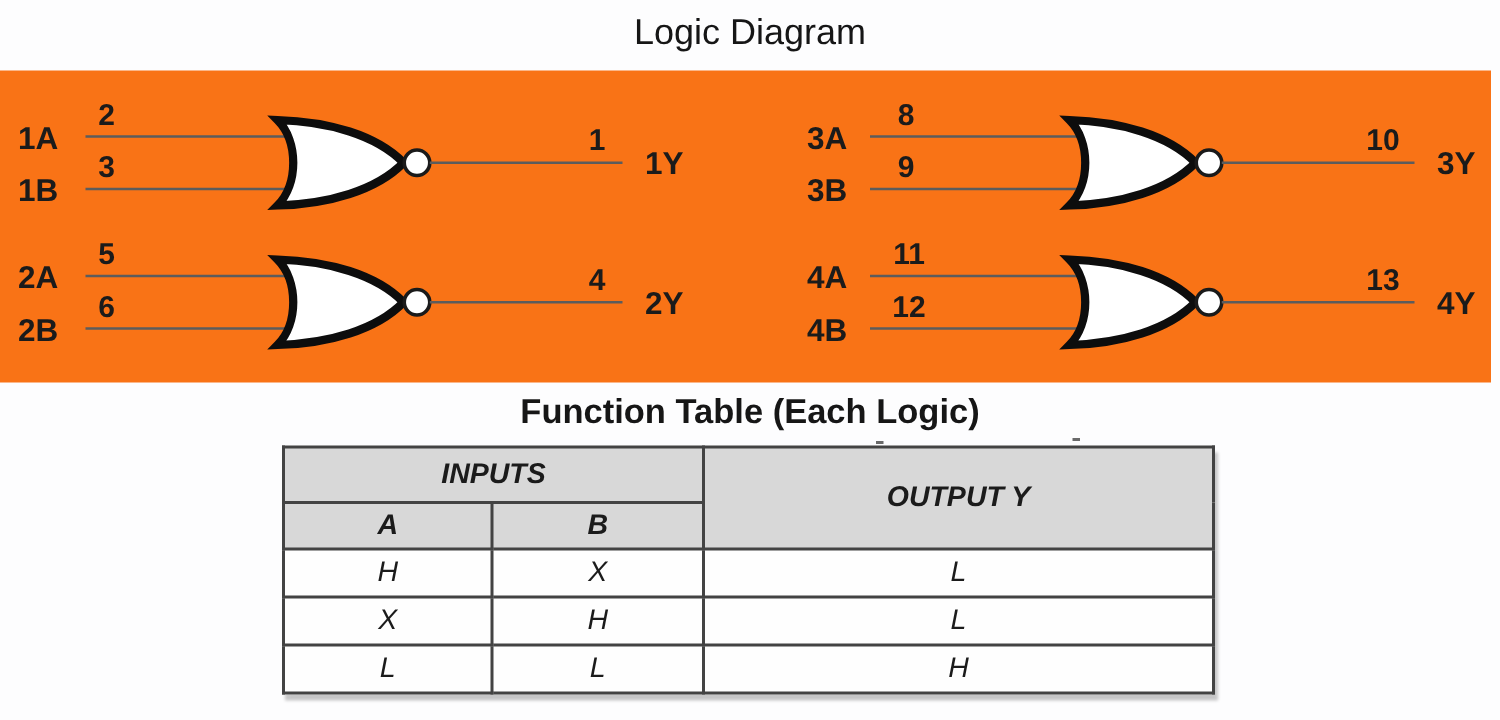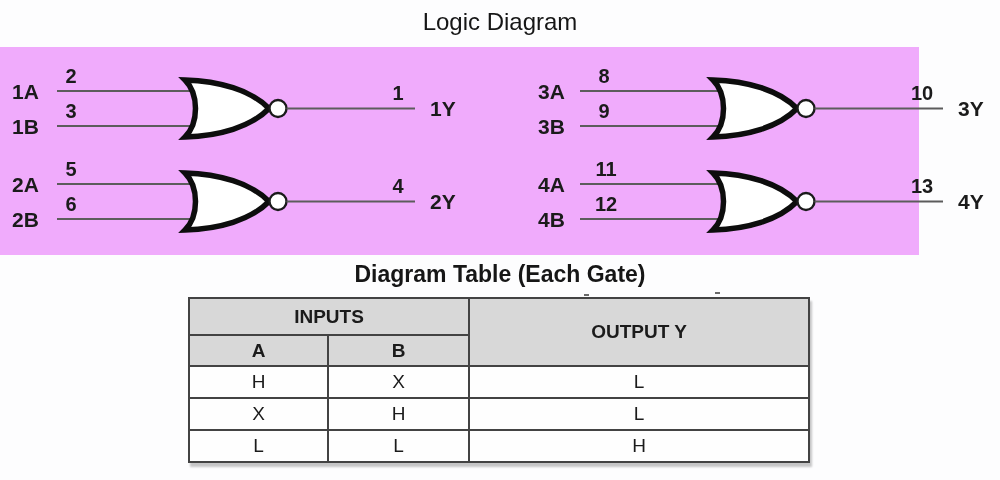--- a/index.html
+++ b/index.html
@@ -7,37 +7,38 @@
     width:1000px;height:480px;position:relative;overflow:hidden;
     background:#fdfdfe;
     font-family:"Liberation Sans",sans-serif;
     color:#1b1b1b;
   }
   .page-title{
     position:absolute;left:0;top:8px;width:1000px;
     text-align:center;font-size:24px;font-weight:400;color:#161616;
   }
   .diagram-band{
-    position:absolute;left:0;top:47px;width:919px;height:208px;
-    background:#f0abfc;
+    position:absolute;left:0;top:47px;width:994px;height:208px;
+    background:#f97316;
   }
   .diagram-svg{position:absolute;left:0;top:0;}
   .wire{stroke:#5c5c5c;stroke-width:1.8;fill:none;}
   .gate-body{fill:#ffffff;stroke:#0d0d0d;stroke-width:5.5;stroke-linejoin:miter;}
   .bubble{fill:#ffffff;stroke:#1a1a1a;stroke-width:2.4;}
   .iolabel{font-family:"Liberation Sans",sans-serif;font-size:21px;font-weight:700;fill:#1b1b1b;}
   .pinlabel{font-family:"Liberation Sans",sans-serif;font-size:20px;font-weight:700;fill:#1b1b1b;}
   .table-title{
     position:absolute;left:0;top:261px;width:1000px;
     text-align:center;font-size:23px;font-weight:700;color:#161616;
   }
   table.func{
     position:absolute;left:188px;top:297px;width:620px;
     border-collapse:collapse;table-layout:fixed;background:#fff;
     box-shadow:2px 4px 2px rgba(0,0,0,0.22);
+    font-style:italic;
   }
   table.func th, table.func td{
     border:2px solid #434343;text-align:center;vertical-align:middle;padding:0;
   }
   table.func th{background:#d8d8d8;font-size:19px;font-weight:700;}
   th.h-inputs{height:35px;}
   th.h-ab{height:29px;}
   td.cell{height:30px;font-size:19px;font-weight:400;background:#fefefe;}
   .stray{position:absolute;width:5px;height:2px;background:#6a6a6a;}
   .stray.s1{left:584px;top:294px;}
@@ -113,21 +114,21 @@
           <use href="#nor-shape" class="gate-body"></use>
         </g>
     <circle class="bubble" cx="806" cy="154.5" r="8.5"></circle>
     <line class="wire" x1="814.5" y1="154.5" x2="943" y2="154.5"></line>
     <text class="pinlabel" x="922" y="146" text-anchor="middle">13</text>
     <text class="iolabel" x="958" y="162">4Y</text>
   </g>
 </svg>
 </div>
 
-<div class="table-title">Diagram Table (Each Gate)</div>
+<div class="table-title">Function Table (Each Logic)</div>
 
 <div class="stray s1"></div>
 <div class="stray s2"></div>
 
 <table class="func">
   <colgroup>
     <col style="width:139px">
       <col style="width:141px">
       <col style="width:340px">
   </colgroup>

